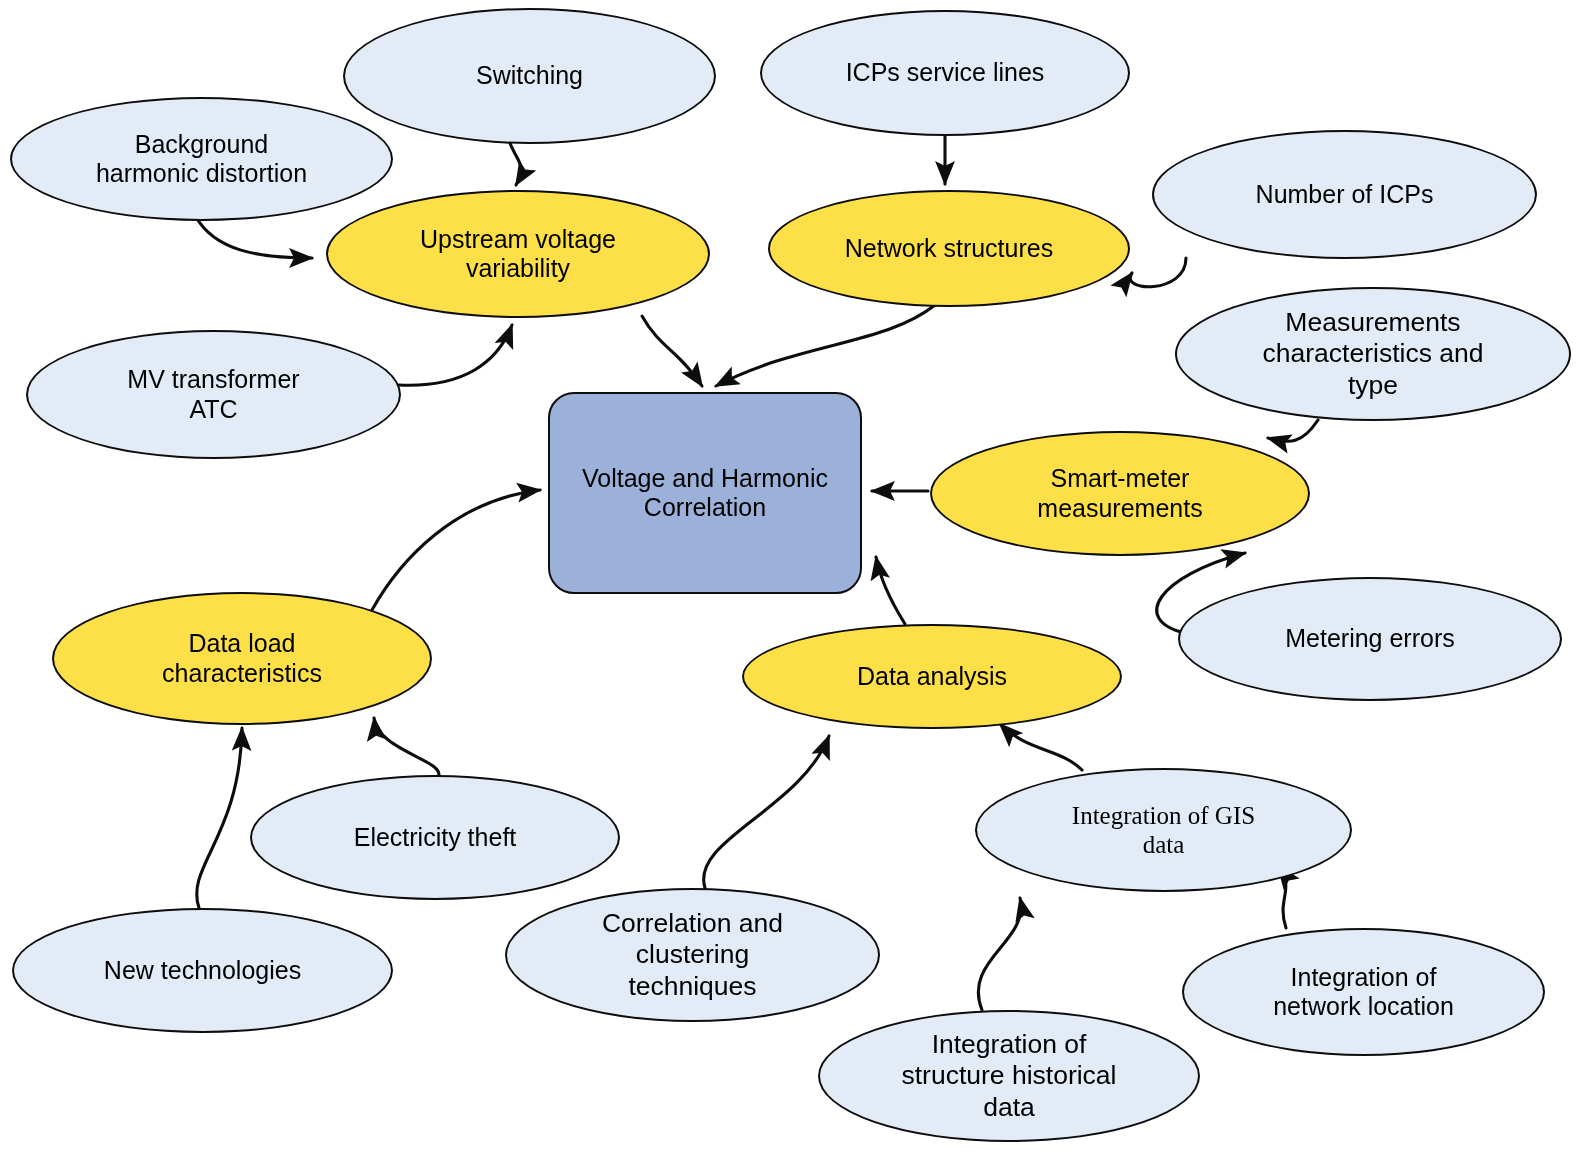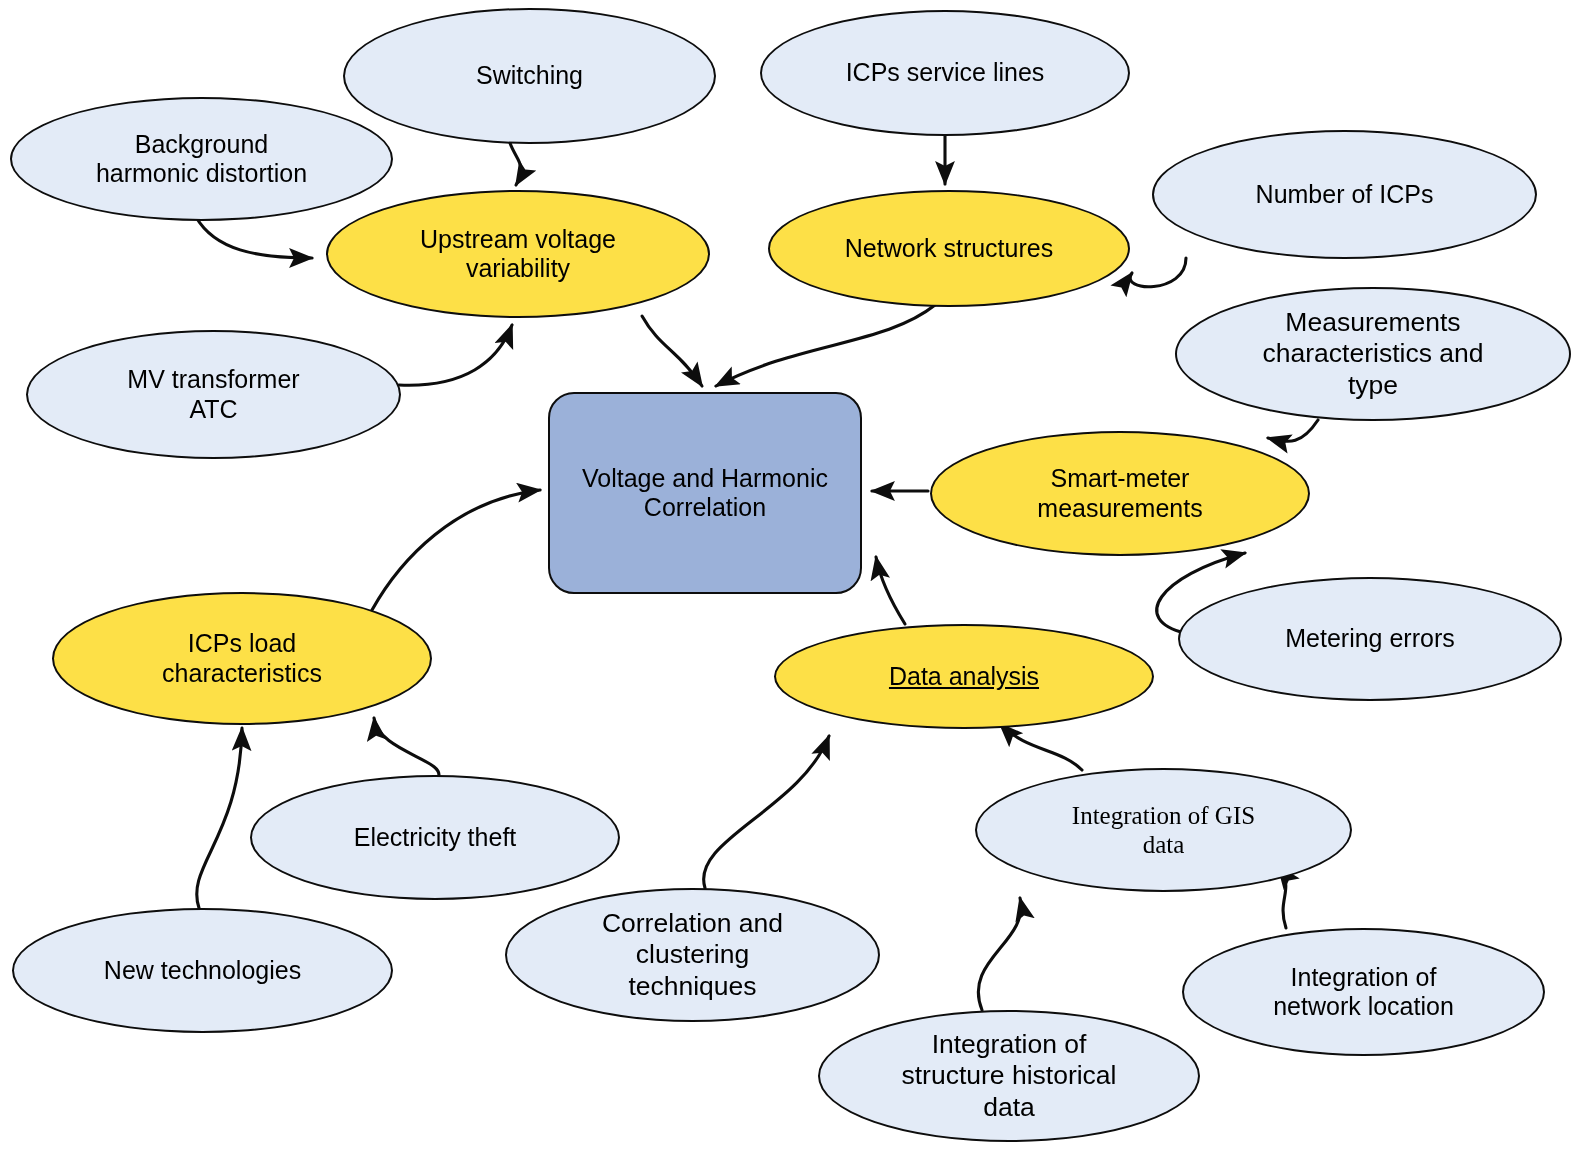--- a/index.html
+++ b/index.html
@@ -129,24 +129,24 @@
 Correlation</span>
       </div>
       <div class="node ellipse level-mid" style="left: 930px; top: 431px; width: 380px; height: 125px;">
         <span class="node-label fs-28">Smart-meter
 measurements</span>
       </div>
       <div class="node ellipse level-outer" style="left: 1178px; top: 577px; width: 384px; height: 124px;">
         <span class="node-label fs-28">Metering errors</span>
       </div>
       <div class="node ellipse level-mid" style="left: 52px; top: 592px; width: 380px; height: 133px;">
-        <span class="node-label fs-28">ICPs load
+        <span class="node-label fs-28">Data load
 characteristics</span>
       </div>
-      <div class="node ellipse level-mid" style="left: 774px; top: 624px; width: 380px; height: 105px; text-decoration: underline;">
+      <div class="node ellipse level-mid" style="left: 742px; top: 624px; width: 380px; height: 105px;">
         <span class="node-label fs-28">Data analysis</span>
       </div>
       <div class="node ellipse level-outer" style="left: 250px; top: 775px; width: 370px; height: 125px;">
         <span class="node-label fs-28">Electricity theft</span>
       </div>
       <div class="node ellipse level-outer" style="left: 975px; top: 768px; width: 377px; height: 124px; font-family: Liberation Serif, serif;">
         <span class="node-label fs-28">Integration of GIS
 data</span>
       </div>
       <div class="node ellipse level-outer" style="left: 12px; top: 908px; width: 381px; height: 125px;">

